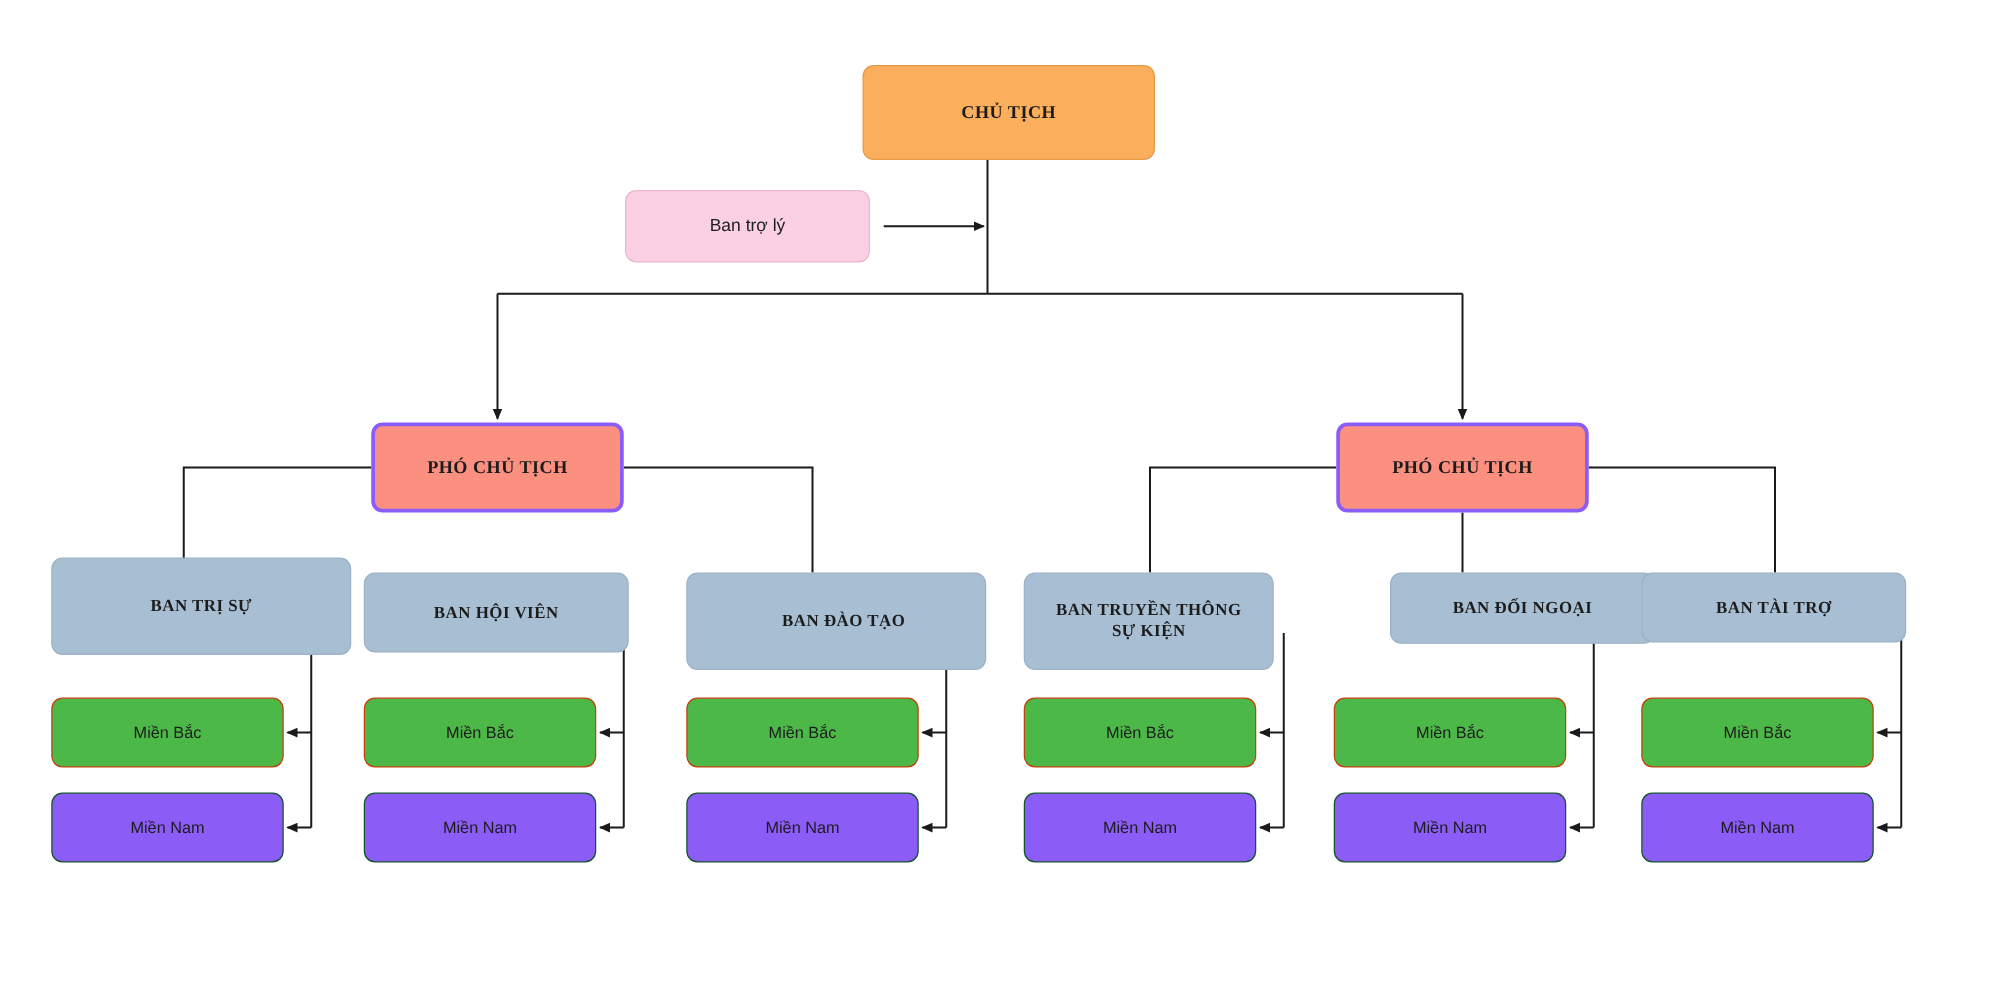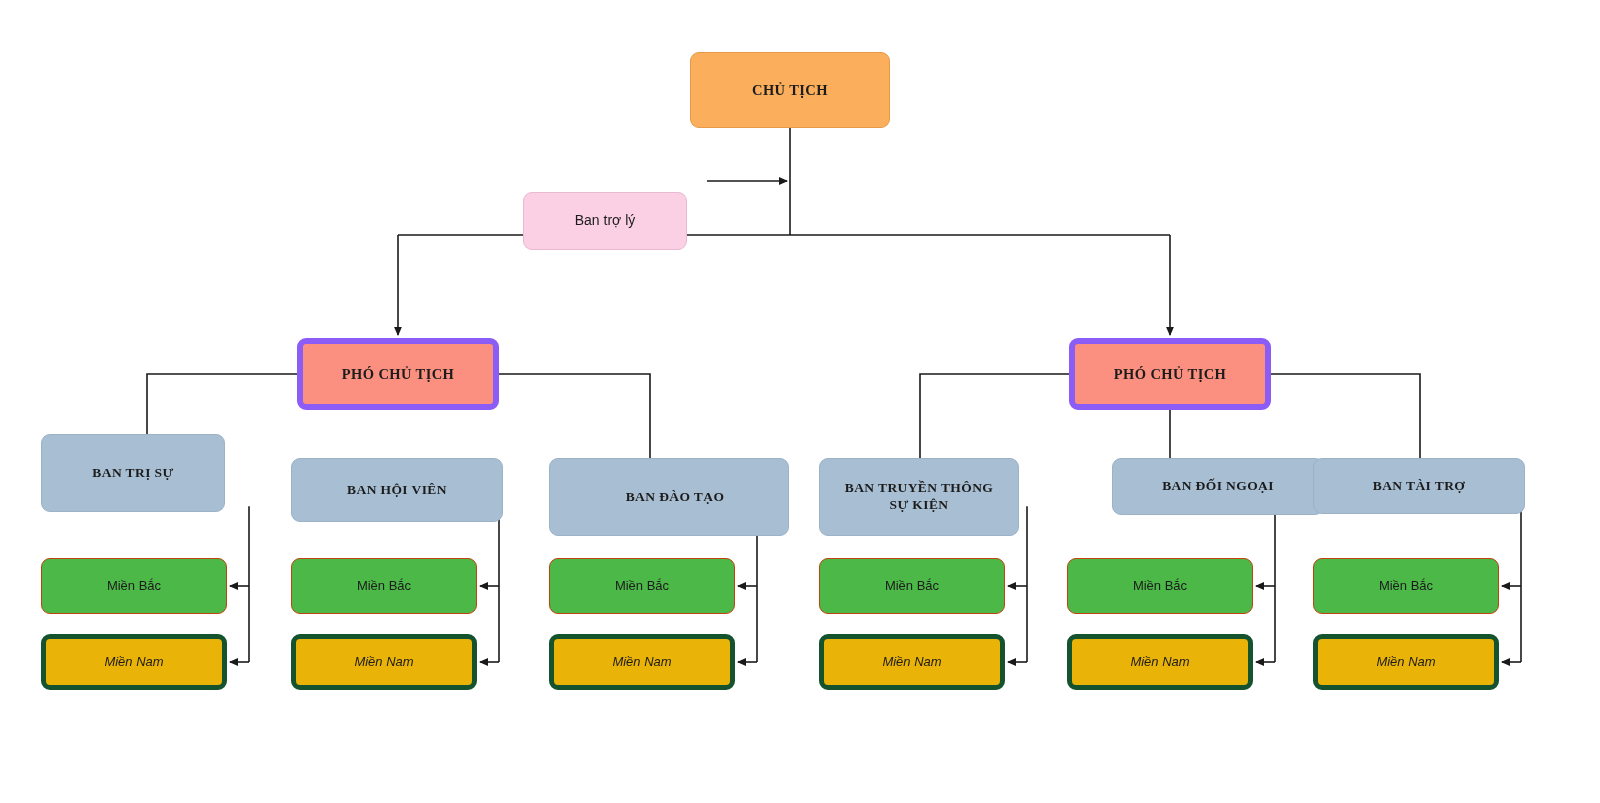--- a/index.html
+++ b/index.html
@@ -54,46 +54,45 @@
     font-family: "Liberation Serif", "DejaVu Serif", serif;
   }
   .role-assistant {
     background: #fbcfe4;
     border: 1px solid #e9b9d2;
     font-weight: normal;
     font-size: 14px;
   }
   .role-vicepresident {
     background: #fb9080;
-    border: 6px solid #8b5cf6;
+    border: 3px solid #8b5cf6;
     font-weight: bold;
     font-size: 14.5px;
     letter-spacing: 0.4px;
     font-family: "Liberation Serif", "DejaVu Serif", serif;
   }
   .role-department {
     background: #a8bed2;
     border: 1px solid #9bb2c7;
     font-weight: bold;
     font-size: 13.5px;
     letter-spacing: 0.4px;
     font-family: "Liberation Serif", "DejaVu Serif", serif;
   }
   .role-region-north {
     background: #4cb848;
     border: 1px solid #c2410c;
     font-weight: normal;
     font-size: 13px;
   }
   .role-region-south {
-    background: #eab308;
-    border: 5px solid #14532d;
+    background: #8b5cf6;
+    border: 1px solid #14532d;
     font-weight: normal;
     font-size: 13px;
-    font-style: italic;
   }
 </style>
 </head>
 <body>
 
 <div id="canvas">
   <svg id="wires" viewBox="0 0 1600 803" xmlns="http://www.w3.org/2000/svg">
     <defs>
       <marker id="arrowhead" markerWidth="9" markerHeight="9" refX="8" refY="4.5" orient="auto" markerUnits="userSpaceOnUse">
         <path d="M0,0.6 L9,4.5 L0,8.4 z" fill="#1a1a1a"></path>
@@ -124,33 +123,33 @@
         <polyline points="1027,662 1008,662" marker-end="url(#arrowhead)"></polyline>
         <polyline points="1275,506.36 1275,662"></polyline>
         <polyline points="1275,586 1256,586" marker-end="url(#arrowhead)"></polyline>
         <polyline points="1275,662 1256,662" marker-end="url(#arrowhead)"></polyline>
         <polyline points="1521,506.36 1521,662"></polyline>
         <polyline points="1521,586 1502,586" marker-end="url(#arrowhead)"></polyline>
         <polyline points="1521,662 1502,662" marker-end="url(#arrowhead)"></polyline>
       </g>
   </svg>
   <div id="node-layer">
-      <div class="node role-president" style="left: 690px; top: 52px; width: 200px; height: 76px;">
+      <div class="node role-president" style="left: 690px; top: 52px; width: 234px; height: 76px;">
         <span class="node-label">CHỦ TỊCH</span>
       </div>
-      <div class="node role-assistant" style="left: 523px; top: 152px; width: 164px; height: 58px; margin-top: 40px;">
+      <div class="node role-assistant" style="left: 500px; top: 152px; width: 196px; height: 58px;">
         <span class="node-label">Ban trợ lý</span>
       </div>
       <div class="node role-vicepresident" style="left: 297px; top: 338px; width: 202px; height: 72px;">
         <span class="node-label">PHÓ CHỦ TỊCH</span>
       </div>
       <div class="node role-vicepresident" style="left: 1069px; top: 338px; width: 202px; height: 72px;">
         <span class="node-label">PHÓ CHỦ TỊCH</span>
       </div>
-      <div class="node role-department" style="left: 41px; top: 434px; width: 184px; height: 78px;">
+      <div class="node role-department" style="left: 41px; top: 446px; width: 240px; height: 78px;">
         <span class="node-label">BAN TRỊ SỰ</span>
       </div>
       <div class="node role-region-north" style="left: 41px; top: 558px; width: 186px; height: 56px;">
         <span class="node-label">Miền Bắc</span>
       </div>
       <div class="node role-region-south" style="left: 41px; top: 634px; width: 186px; height: 56px;">
         <span class="node-label">Miền Nam</span>
       </div>
       <div class="node role-department" style="left: 291px; top: 458px; width: 212px; height: 64px;">
         <span class="node-label">BAN HỘI VIÊN</span>

